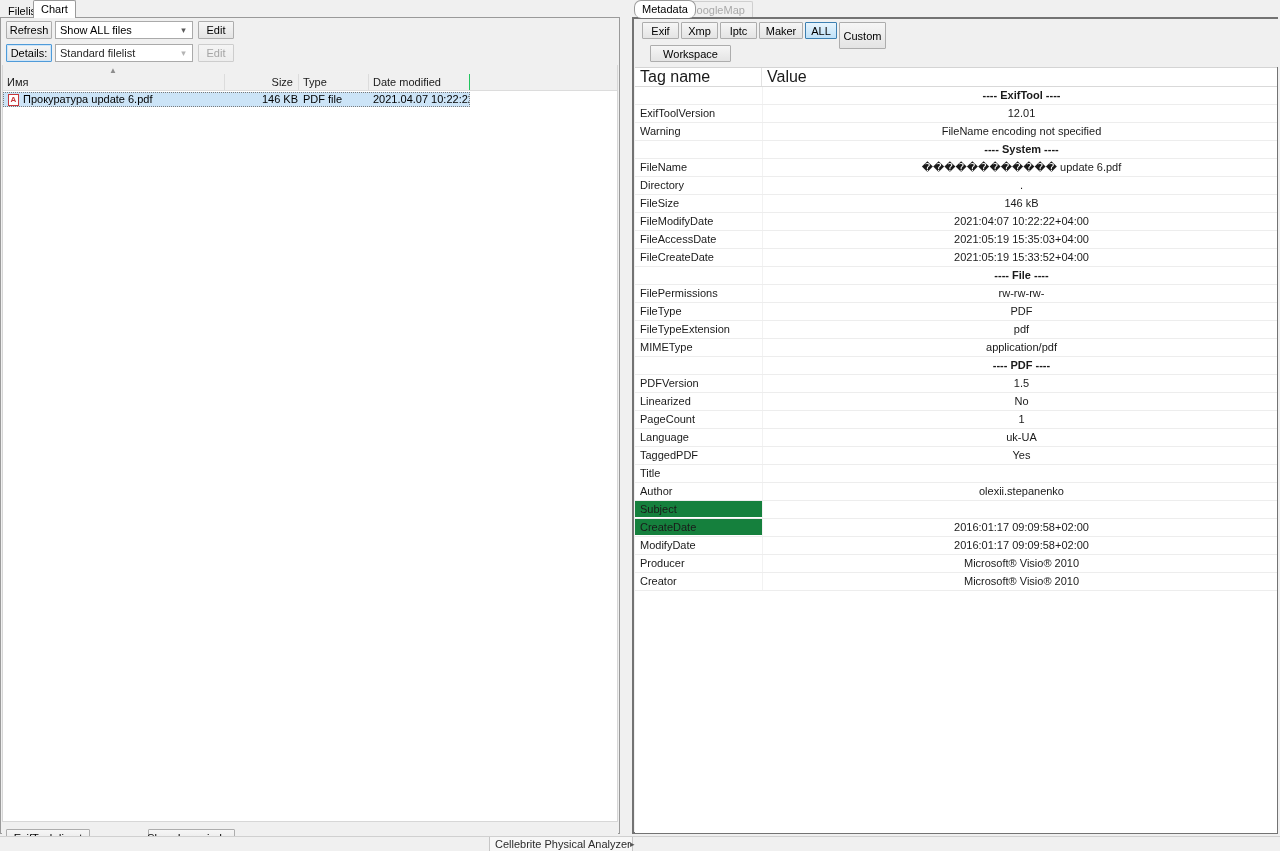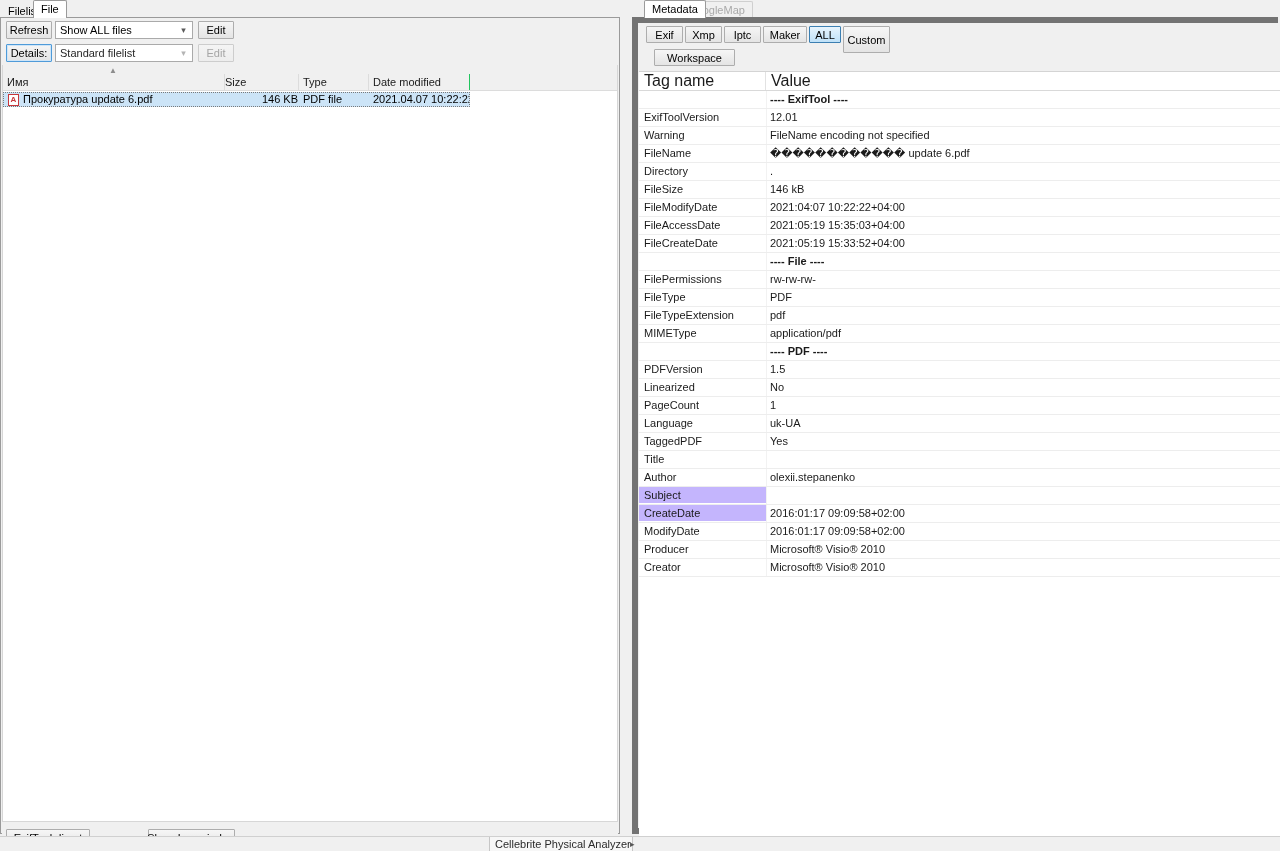--- a/index.html
+++ b/index.html
@@ -68,21 +68,21 @@
   #fl-sortmark{position:absolute;left:106px;top:2px;font-size:8px;color:#8d8d8d;line-height:8px;}
   #fl-header{
     position:absolute;left:0;top:9px;width:100%;height:17px;
     background:#f0f0f0;border-bottom:1px solid #dcdcdc;box-sizing:border-box;
   }
   #fl-header .hcell{
     position:absolute;top:0;height:16px;line-height:16px;font-size:11px;color:#1a1a1a;
     border-right:1px solid #dcdcdc;box-sizing:border-box;padding-left:4px;
     white-space:nowrap;overflow:hidden;
   }
-  #fl-header .hcell.num{text-align:left;padding-right:5px;padding-left:0;}
+  #fl-header .hcell.num{text-align:right;padding-right:5px;padding-left:0;}
   #fl-rows{position:absolute;left:0;top:27px;width:100%;}
   .fl-row{position:relative;height:14px;}
   .fl-row.sel{
     background:#cce4f7;
     border:1px dotted #7a7a7a;
     box-sizing:border-box;
     width:467px;height:15px;
   }
   .fl-row .cell{
     position:absolute;top:0;height:13px;line-height:13px;font-size:11px;
@@ -92,45 +92,45 @@
   .pdf-ico{
     position:absolute;left:4px;top:1px;width:11px;height:12px;
     border:1px solid #c8373b;background:#ffffff;box-sizing:border-box;
     font-size:8px;line-height:10px;text-align:center;color:#c8373b;font-weight:bold;
   }
 
   #left-bottom{position:absolute;left:1px;top:806px;width:616px;height:28px;background:#f0f0f0;}
 
   
   #right-panel{position:absolute;left:632px;top:17px;width:646px;height:817px;background:#f0f0f0;
-               border:6px solid #737373;box-sizing:border-box;}
+               border:2px solid #737373;box-sizing:border-box;}
   #right-toolbar{position:absolute;left:0;top:0;width:644px;height:48px;background:#f0f0f0;}
   #metatable{
     position:absolute;left:1px;top:48px;width:642px;height:766px;
     background:#ffffff;border-top:1px solid #d4d4d4;box-sizing:border-box;overflow:hidden;
   }
   #mt-header{position:relative;height:18px;border-bottom:1px solid #d9d9d9;background:#ffffff;}
   #mt-header .mh{
     position:absolute;top:0;height:17px;line-height:17px;font-size:16px;color:#1a1a1a;
     padding-left:5px;white-space:nowrap;
   }
   #mt-header .divider{position:absolute;top:0;width:1px;height:18px;background:#e2e2e2;}
   .mt-row{position:relative;height:17px;border-bottom:1px solid #ededed;background:#ffffff;}
   .mt-row .tag{
     position:absolute;left:0;top:0;width:127px;height:16px;line-height:16px;
     padding-left:5px;box-sizing:border-box;font-size:11px;color:#1a1a1a;
     white-space:nowrap;overflow:hidden;
   }
   .mt-row .val{
     position:absolute;left:127px;top:0;right:0;height:16px;line-height:16px;
     padding-left:4px;box-sizing:border-box;font-size:11px;color:#1a1a1a;
-    white-space:nowrap;overflow:hidden;
+    white-space:nowrap;overflow:hidden;text-align:center;
   }
   .mt-row .val.section{font-weight:bold;color:#1a1a1a;}
-  .mt-row.hl .tag{background:#c4b5fd;}
+  .mt-row.hl .tag{background:#15803d;}
   .mt-row .vdiv{position:absolute;left:127px;top:0;width:1px;height:17px;background:#f2f2f2;}
 
   
   #taskbar{position:absolute;left:0;top:836px;width:1280px;height:15px;background:#f0f0f0;
            border-top:1px solid #d0d0d0;box-sizing:border-box;}
   #taskbar .tb-item{
     position:absolute;left:489px;top:0;width:144px;height:15px;
     border-left:1px solid #c6c6c6;border-right:1px solid #c6c6c6;
     background:#f7f7f7;box-sizing:border-box;
     font-size:11px;line-height:15px;color:#2b2b2b;padding-left:5px;
@@ -141,21 +141,21 @@
 </head>
 <body>
 
 <div id="app">
 
   <div class="tabstrip" style="left:0;top:0;width:620px;">
     <div class="tab inactive" style="left:0;top:2px;">
       <span>Filelist</span>
     </div>
     <div class="tab active" style="left:33px;top:0px;">
-      <span>File</span>
+      <span>Chart</span>
     </div>
   </div>
 
   <div id="left-panel">
 
     <div id="left-toolbar">
       <div class="btn" style="left:5px;top:3px;width:46px;height:18px;">
         <span>Refresh</span>
       </div>
       <div class="combo" style="left:54px;top:3px;width:138px;">
@@ -213,21 +213,21 @@
       <div class="btn" style="left:4px;top:5px;width:84px;height:17px;">
         <span>ExifTool direct</span>
       </div>
       <div class="btn" style="left:146px;top:5px;width:87px;height:17px;">
         <span>Show Log window</span>
       </div>
     </div>
   </div>
 
   <div class="tabstrip" style="left:632px;top:0;width:646px;">
-    <div class="tab active" style="left:12px;top:0;">
+    <div class="tab active" style="left:2px;top:0;border-radius:7px;">
       <span>Metadata</span>
     </div>
     <div class="tab disabled" style="left:48px;top:1px;">
       <span>GoogleMap</span>
     </div>
   </div>
 
   <div id="right-panel">
     <div id="right-toolbar">
       <div class="btn" style="left:8px;top:3px;width:37px;height:17px;">
@@ -273,20 +273,25 @@
             <div class="tag">ExifToolVersion</div>
             <div class="vdiv"></div>
             <div class="val">12.01</div>
           </div>
           <div class="mt-row">
             <div class="tag">Warning</div>
             <div class="vdiv"></div>
             <div class="val">FileName encoding not specified</div>
           </div>
           <div class="mt-row">
+            <div class="tag"></div>
+            <div class="vdiv"></div>
+            <div class="val section">---- System ----</div>
+          </div>
+          <div class="mt-row">
             <div class="tag">FileName</div>
             <div class="vdiv"></div>
             <div class="val">������������ update 6.pdf</div>
           </div>
           <div class="mt-row">
             <div class="tag">Directory</div>
             <div class="vdiv"></div>
             <div class="val">.</div>
           </div>
           <div class="mt-row">

